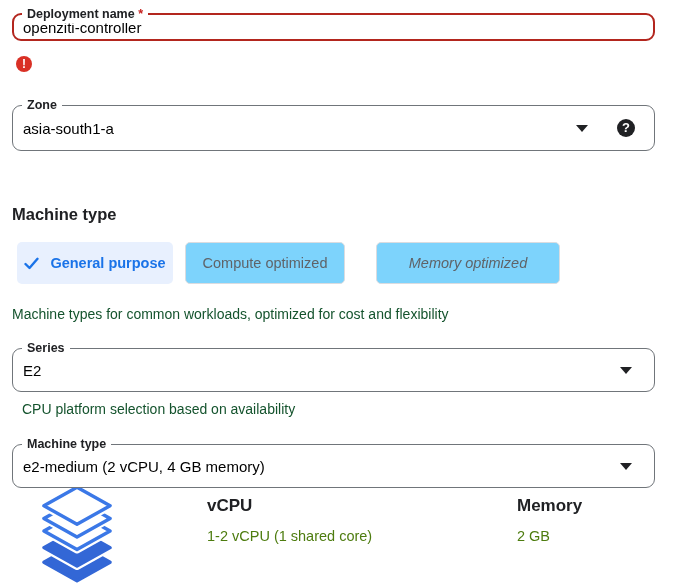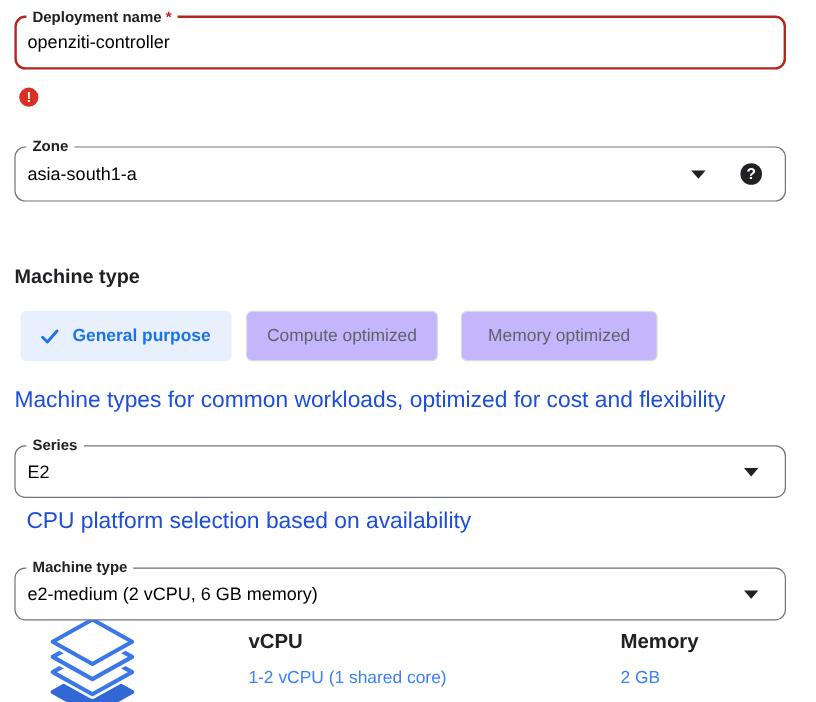--- a/index.html
+++ b/index.html
@@ -53,46 +53,46 @@
   .error-text { font-size:14.5px; color:#c5221f; }
 
   
   .section-heading { margin:54px 0 0 12px; font-size:16.5px; font-weight:700; color:#202124; }
 
   .tabs { display:flex; gap:12px; margin:18px 0 0 17px; }
   .tab {
     height:42px; display:flex; align-items:center; justify-content:center;
     font-size:14.5px; border-radius:5px; cursor:pointer; gap:11px;
   }
-  .tab.selected { width:176px; background:#e8f0fe; color:#1a73e8; font-weight:700; }
-  .tab.plain { background:#c4b5fd; border:1px solid #dadce0; color:#5f6368; }
+  .tab.selected { width:156px; background:#e8f0fe; color:#1a73e8; font-weight:700; }
+  .tab.plain { background:#7dd3fc; border:1px solid #dadce0; color:#5f6368; }
   .tab.t2 { width:160px; }
-  .tab.t3 { width:164px; margin-left:7px; }
+  .tab.t3 { width:184px; margin-left:19px;font-style:italic; }
 
-  .muted { color:#1d4ed8; font-size:19px; }
+  .muted { color:#14532d; font-size:14px; }
   .description { margin:22px 0 0 12px; }
   .helper { margin:9px 0 0 22px; }
 
   .field.series   { margin-top:26px; height:44px; }
   .field.machine  { margin-top:27px; height:44px; }
 
   
   .machine-info { display:flex; margin-top:-4px; align-items:flex-start; }
   .layers-wrap { margin-left:40px; width:74px; flex:0 0 auto; }
   .spec-col { padding-top:12px; }
   .spec-col.vcpu { margin-left:93px; width:310px; }
   .spec-label { font-size:17px; font-weight:700; color:#202124; }
-  .spec-value { margin-top:12px; font-size:14.5px; color:#3b82f6; }
+  .spec-value { margin-top:12px; font-size:14.5px; color:#4d7c0f; }
 </style>
 </head>
 <body>
 
 <div class="page">
 
-  <div class="field error" style="margin-top:13px; height:45px;">
+  <div class="field error" style="margin-top:13px; height:28px;">
     <span class="flabel">
       <span>Deployment name</span>
       <span class="req">*</span>
     </span>
     <input class="fvalue" type="text" value="openziti-controller" style="">
   </div>
 
   <div class="error-row">
     <span class="error-badge">!</span>
   </div>
@@ -125,21 +125,21 @@
 
   <div class="field series">
     <span class="flabel">Series</span>
     <span class="fvalue">E2</span>
     <span class="caret"></span>
   </div>
   <div class="muted helper">CPU platform selection based on availability</div>
 
   <div class="field machine">
     <span class="flabel">Machine type</span>
-    <span class="fvalue">e2-medium (2 vCPU, 6 GB memory)</span>
+    <span class="fvalue">e2-medium (2 vCPU, 4 GB memory)</span>
     <span class="caret"></span>
   </div>
 
   <div class="machine-info">
     <div class="layers-wrap">
       <svg width="74" height="100" viewBox="0 0 76 100">
 
         <g stroke-linejoin="round" stroke-linecap="round">
           <path d="M38 60 L72 79 L38 98 L4 79 Z" fill="#fff" stroke="#fff" stroke-width="8"></path>
           <path d="M38 60 L72 79 L38 98 L4 79 Z" fill="#3367d6" stroke="#3367d6" stroke-width="3.5"></path>

